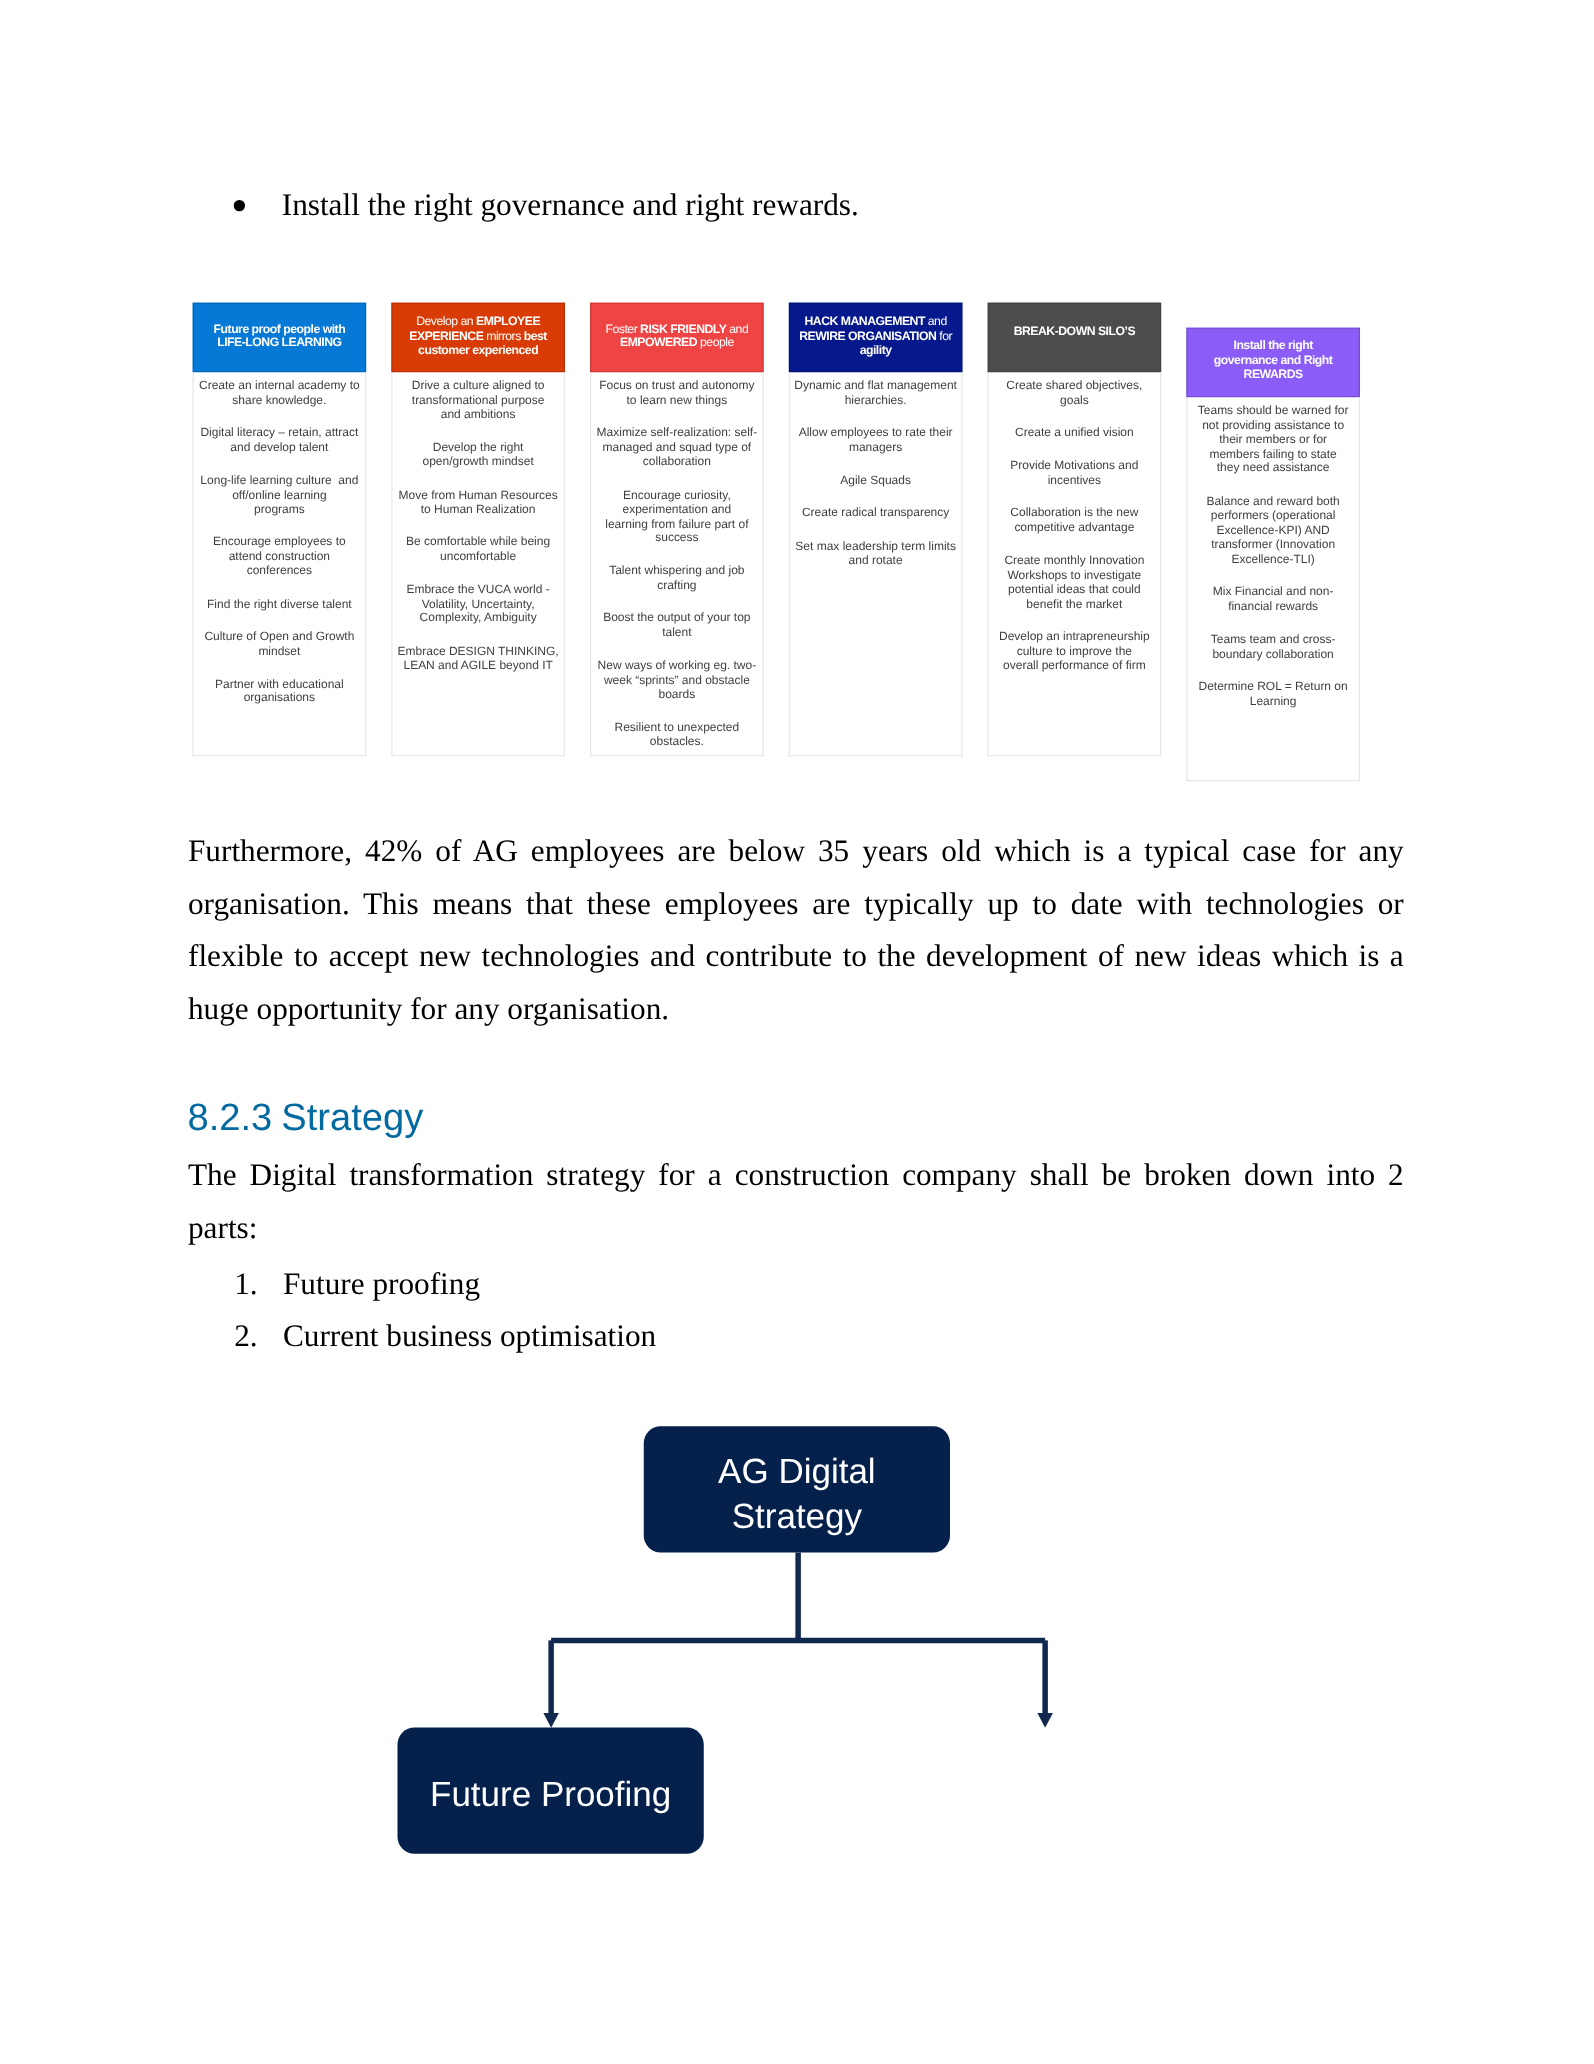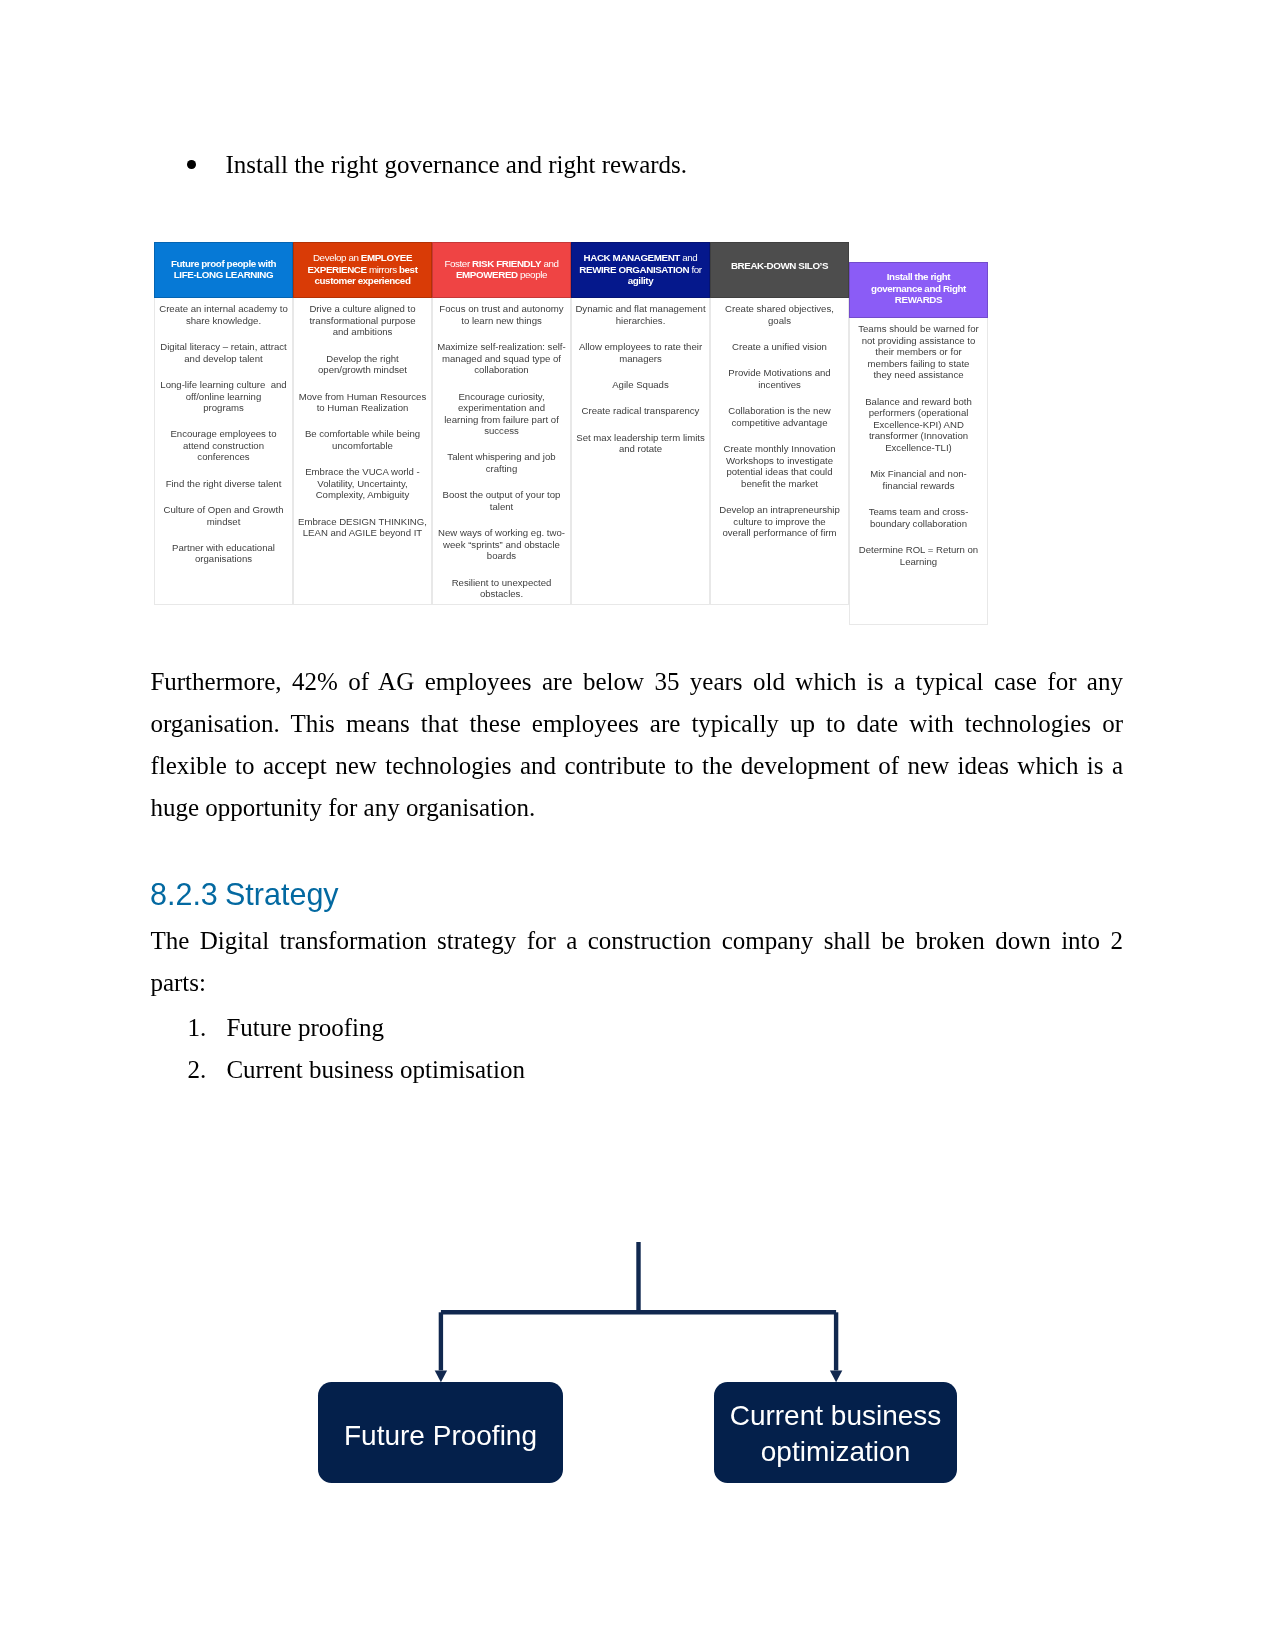--- a/index.html
+++ b/index.html
@@ -10,21 +10,21 @@
         background:#ffffff;}
 
   
   .bullet-row{position:absolute;left:150.4px;top:149.5px;width:960px;
               font-size:25px;line-height:29px;}
   .bullet-dot{position:absolute;left:36.9px;top:10.5px;width:8.8px;height:8.8px;
               border-radius:50%;background:#000;}
   .bullet-text{position:absolute;left:75px;top:0;white-space:nowrap;}
 
   
-  .cards{position:absolute;left:154px;top:242px;width:934px;display:flex;}
+  .cards{position:absolute;left:154px;top:242px;width:934px;display:flex;gap:20px;}
   .card{width:139px;display:flex;flex-direction:column;}
   .card-head{height:56px;box-sizing:border-box;display:flex;flex-direction:column;
              align-items:center;justify-content:center;
              text-align:center;font-family:"Liberation Sans",sans-serif;
              font-size:9.8px;line-height:11.5px;color:#ffffff;
              letter-spacing:-0.4px;padding-bottom:1.2px;
              box-shadow:inset 0 0 0 1px rgba(0,0,0,0.17);}
   .card-head .hl{white-space:pre;}
   .card:nth-child(4) .card-head{padding-bottom:1px;}
   .card:nth-child(5) .card-head{padding-bottom:9px;}
@@ -308,21 +308,21 @@
     <svg width="1275" height="1651" viewBox="0 0 1275 1651">
       <g id="conn" fill="none" stroke-width="4.4">
         <path d="M 638.5 1242 L 638.5 1312.3" stroke="#11284f"></path>
         <path d="M 440.9 1312.3 L 836.1 1312.3" stroke="#11284f"></path>
         <path d="M 440.9 1312.3 L 440.9 1370.4" stroke="#11284f"></path>
         <path d="M 836.1 1312.3 L 836.1 1370.4" stroke="#11284f"></path>
       </g>
       <polygon points="434.7,1370.4 447.1,1370.4 440.9,1382.2" fill="#11284f"></polygon>
       <polygon points="829.9,1370.4 842.3,1370.4 836.1,1382.2" fill="#11284f"></polygon>
     </svg>
+    <div class="nodebox" id="node-root" style="background: rgb(4, 32, 75);">
+        <div class="nl">AG Digital</div>
+        <div class="nl">Strategy</div>
+      </div>
     <div class="nodebox" id="node-left" style="background: rgb(4, 32, 75);">
         <div class="nl">Future Proofing</div>
       </div>
-    <div class="nodebox" id="node-right" style="background: rgb(4, 32, 75);">
-        <div class="nl">Current business</div>
-        <div class="nl">optimization</div>
-      </div>
   </div>
 </div>
 
 </body></html>

